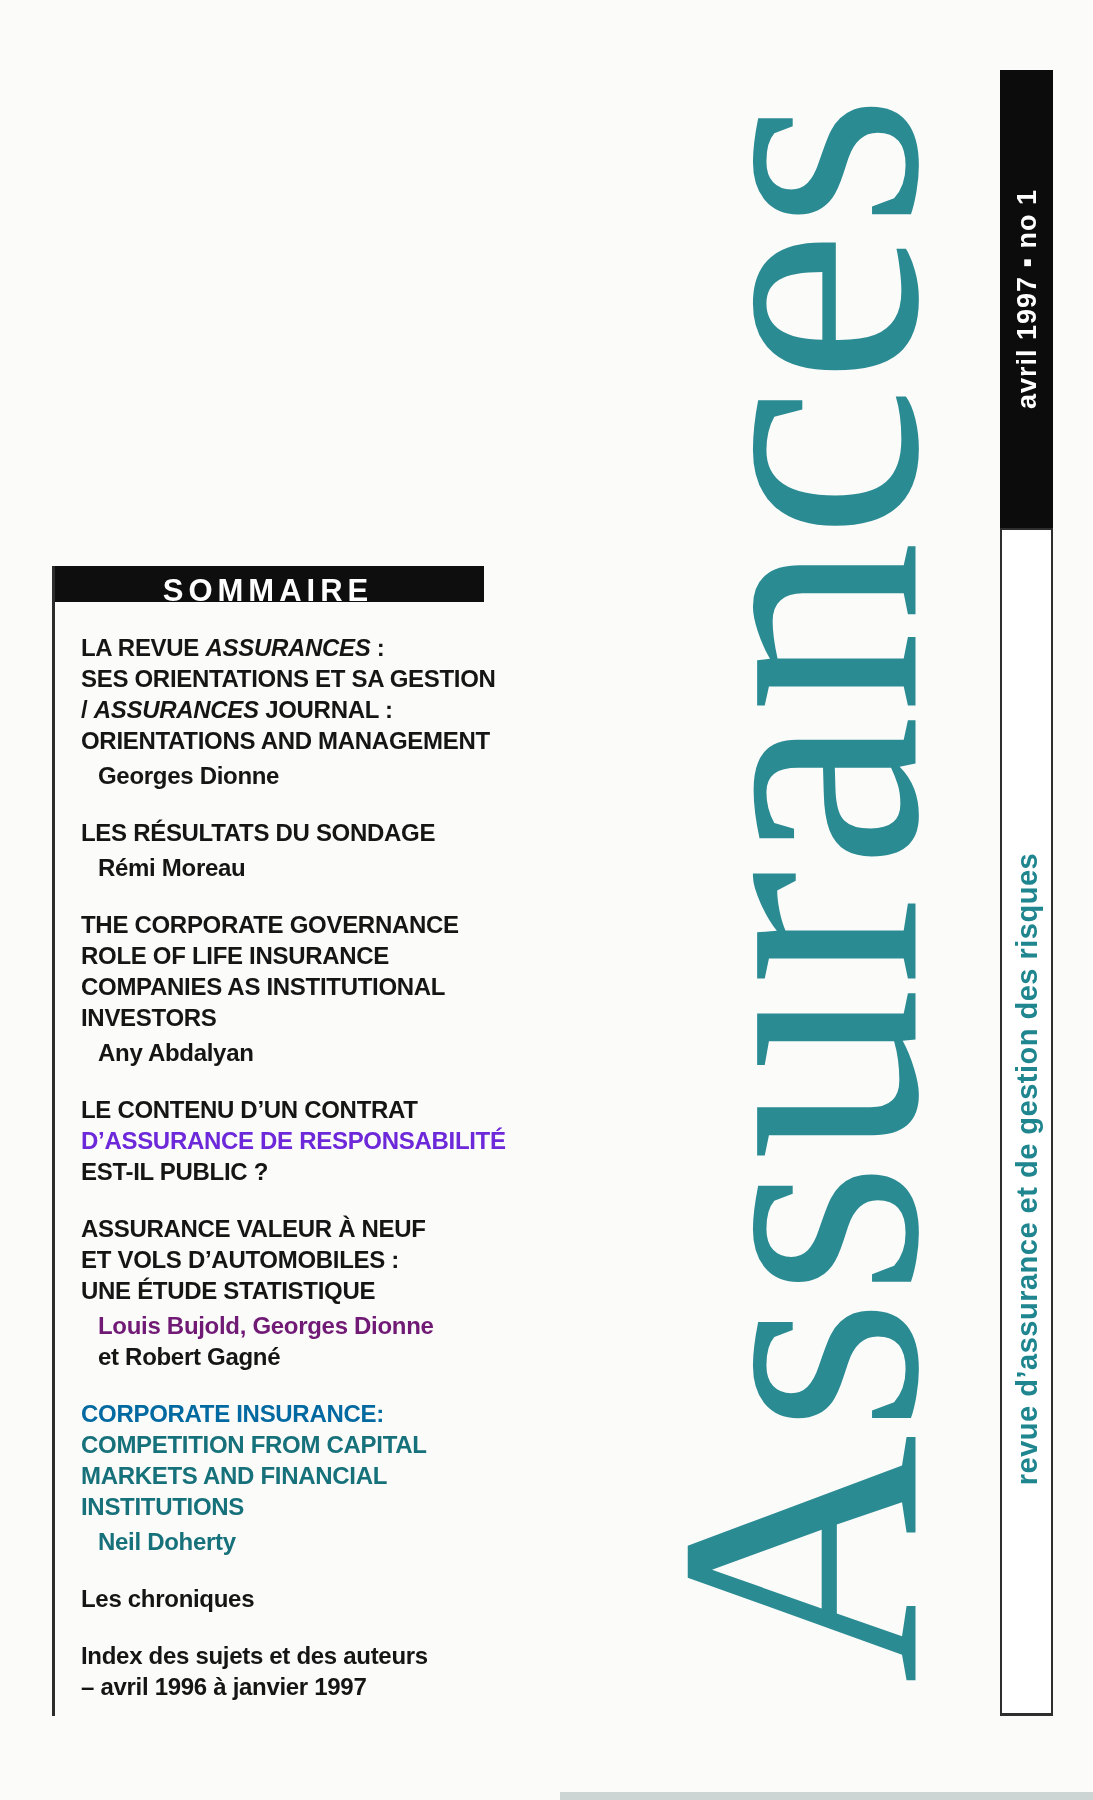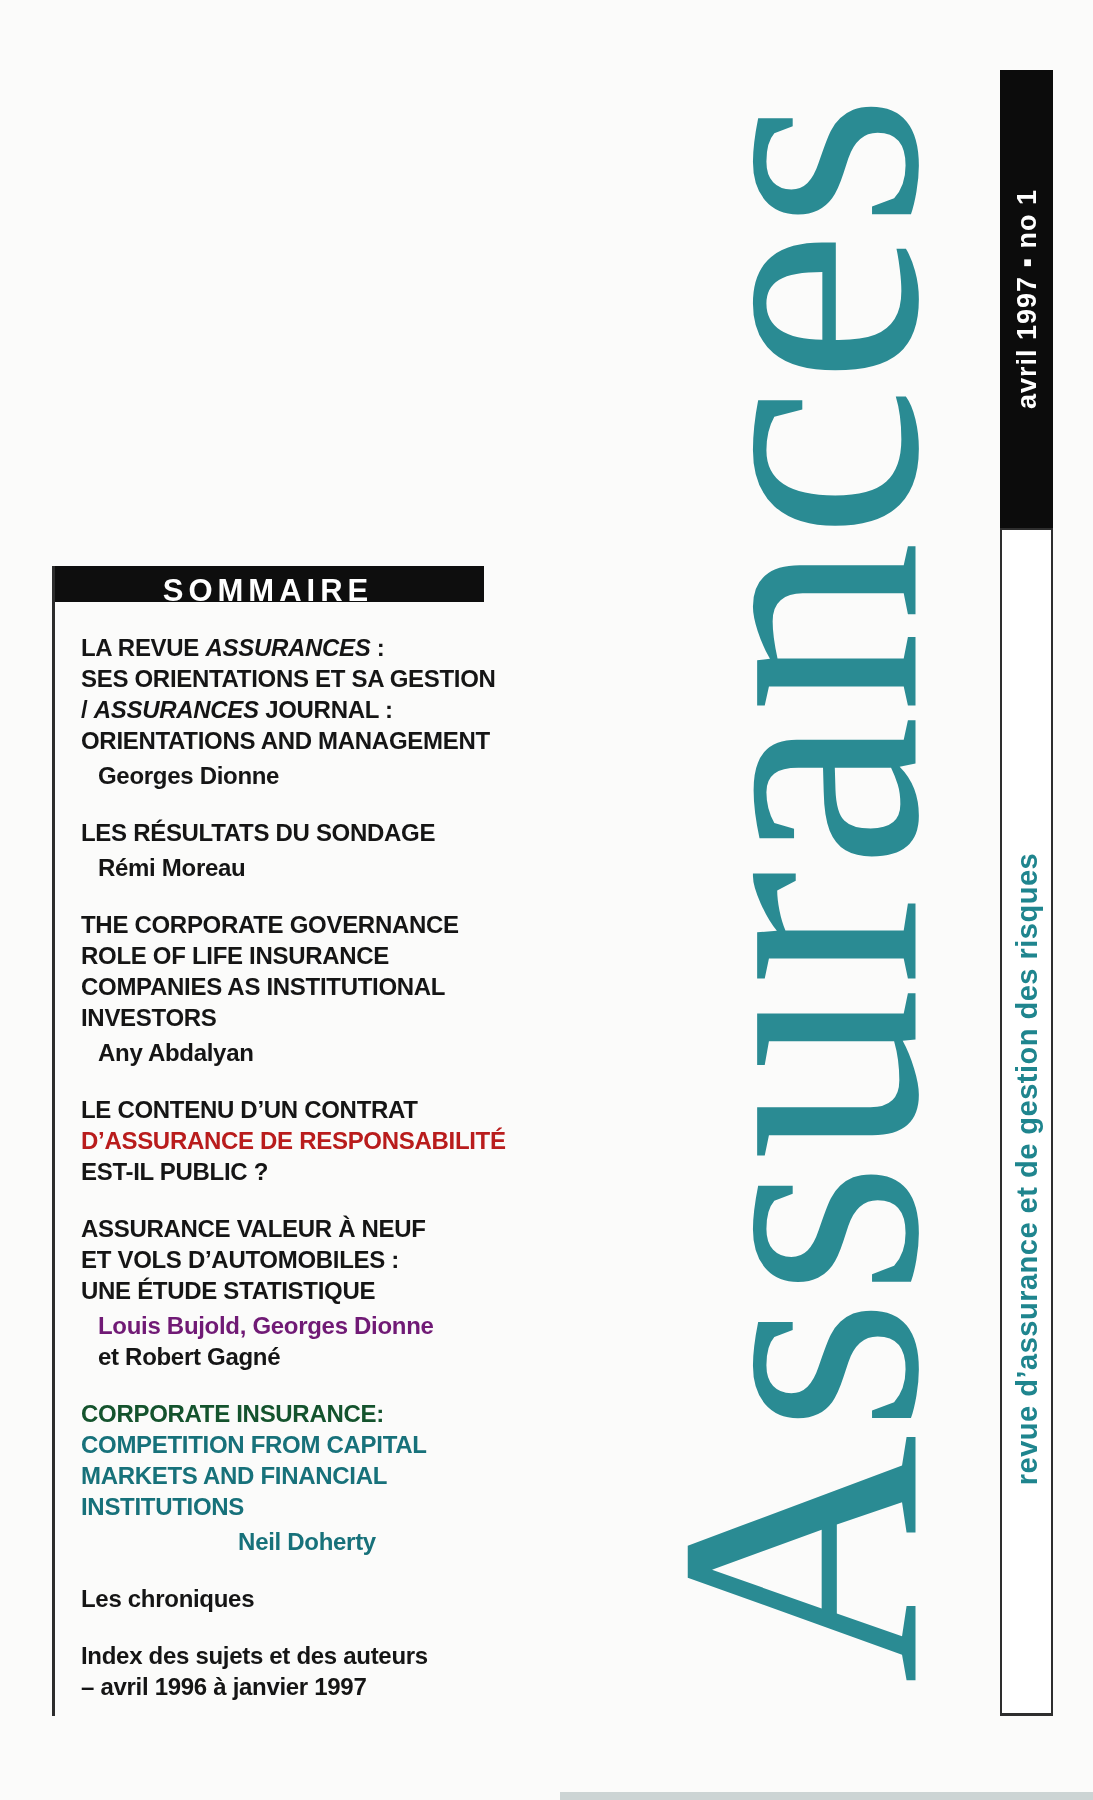--- a/index.html
+++ b/index.html
@@ -142,36 +142,36 @@
       </div>
       <div class="article">
         <div class="title-line" style="color: rgb(21, 21, 21);"><span>THE CORPORATE GOVERNANCE</span></div>
         <div class="title-line" style="color: rgb(21, 21, 21);"><span>ROLE OF LIFE INSURANCE</span></div>
         <div class="title-line" style="color: rgb(21, 21, 21);"><span>COMPANIES AS INSTITUTIONAL</span></div>
         <div class="title-line" style="color: rgb(21, 21, 21);"><span>INVESTORS</span></div>
         <div class="author-line" style="color: rgb(21, 21, 21);">Any Abdalyan</div>
       </div>
       <div class="article">
         <div class="title-line" style="color: rgb(21, 21, 21);"><span>LE CONTENU D’UN CONTRAT</span></div>
-        <div class="title-line" style="color: #b91c1c;"><span>D’ASSURANCE DE RESPONSABILITÉ</span></div>
+        <div class="title-line" style="color: #6d28d9;"><span>D’ASSURANCE DE RESPONSABILITÉ</span></div>
         <div class="title-line" style="color: rgb(21, 21, 21);"><span>EST-IL PUBLIC ?</span></div>
       </div>
       <div class="article">
         <div class="title-line" style="color: rgb(21, 21, 21);"><span>ASSURANCE VALEUR À NEUF</span></div>
         <div class="title-line" style="color: rgb(21, 21, 21);"><span>ET VOLS D’AUTOMOBILES :</span></div>
         <div class="title-line" style="color: rgb(21, 21, 21);"><span>UNE ÉTUDE STATISTIQUE</span></div>
         <div class="author-line" style="color: #701a75;">Louis Bujold, Georges Dionne</div>
         <div class="author-line" style="color: rgb(21, 21, 21);">et Robert Gagné</div>
       </div>
       <div class="article">
-        <div class="title-line" style="color: #14532d;"><span>CORPORATE INSURANCE:</span></div>
+        <div class="title-line" style="color: #0369a1;"><span>CORPORATE INSURANCE:</span></div>
         <div class="title-line" style="color: rgb(23, 113, 122);"><span>COMPETITION FROM CAPITAL</span></div>
         <div class="title-line" style="color: rgb(23, 113, 122);"><span>MARKETS AND FINANCIAL</span></div>
         <div class="title-line" style="color: rgb(23, 113, 122);"><span>INSTITUTIONS</span></div>
-        <div class="author-line" style="color: rgb(23, 113, 122); text-align: center;">Neil Doherty</div>
+        <div class="author-line" style="color: rgb(23, 113, 122);">Neil Doherty</div>
       </div>
       <div class="article">
         <div class="title-line" style="color: rgb(21, 21, 21);"><span>Les chroniques</span></div>
       </div>
       <div class="article">
         <div class="title-line" style="color: rgb(21, 21, 21);"><span>Index des sujets et des auteurs</span></div>
         <div class="title-line" style="color: rgb(21, 21, 21);"><span>– avril 1996 à janvier 1997</span></div>
       </div>
     </div>
 

